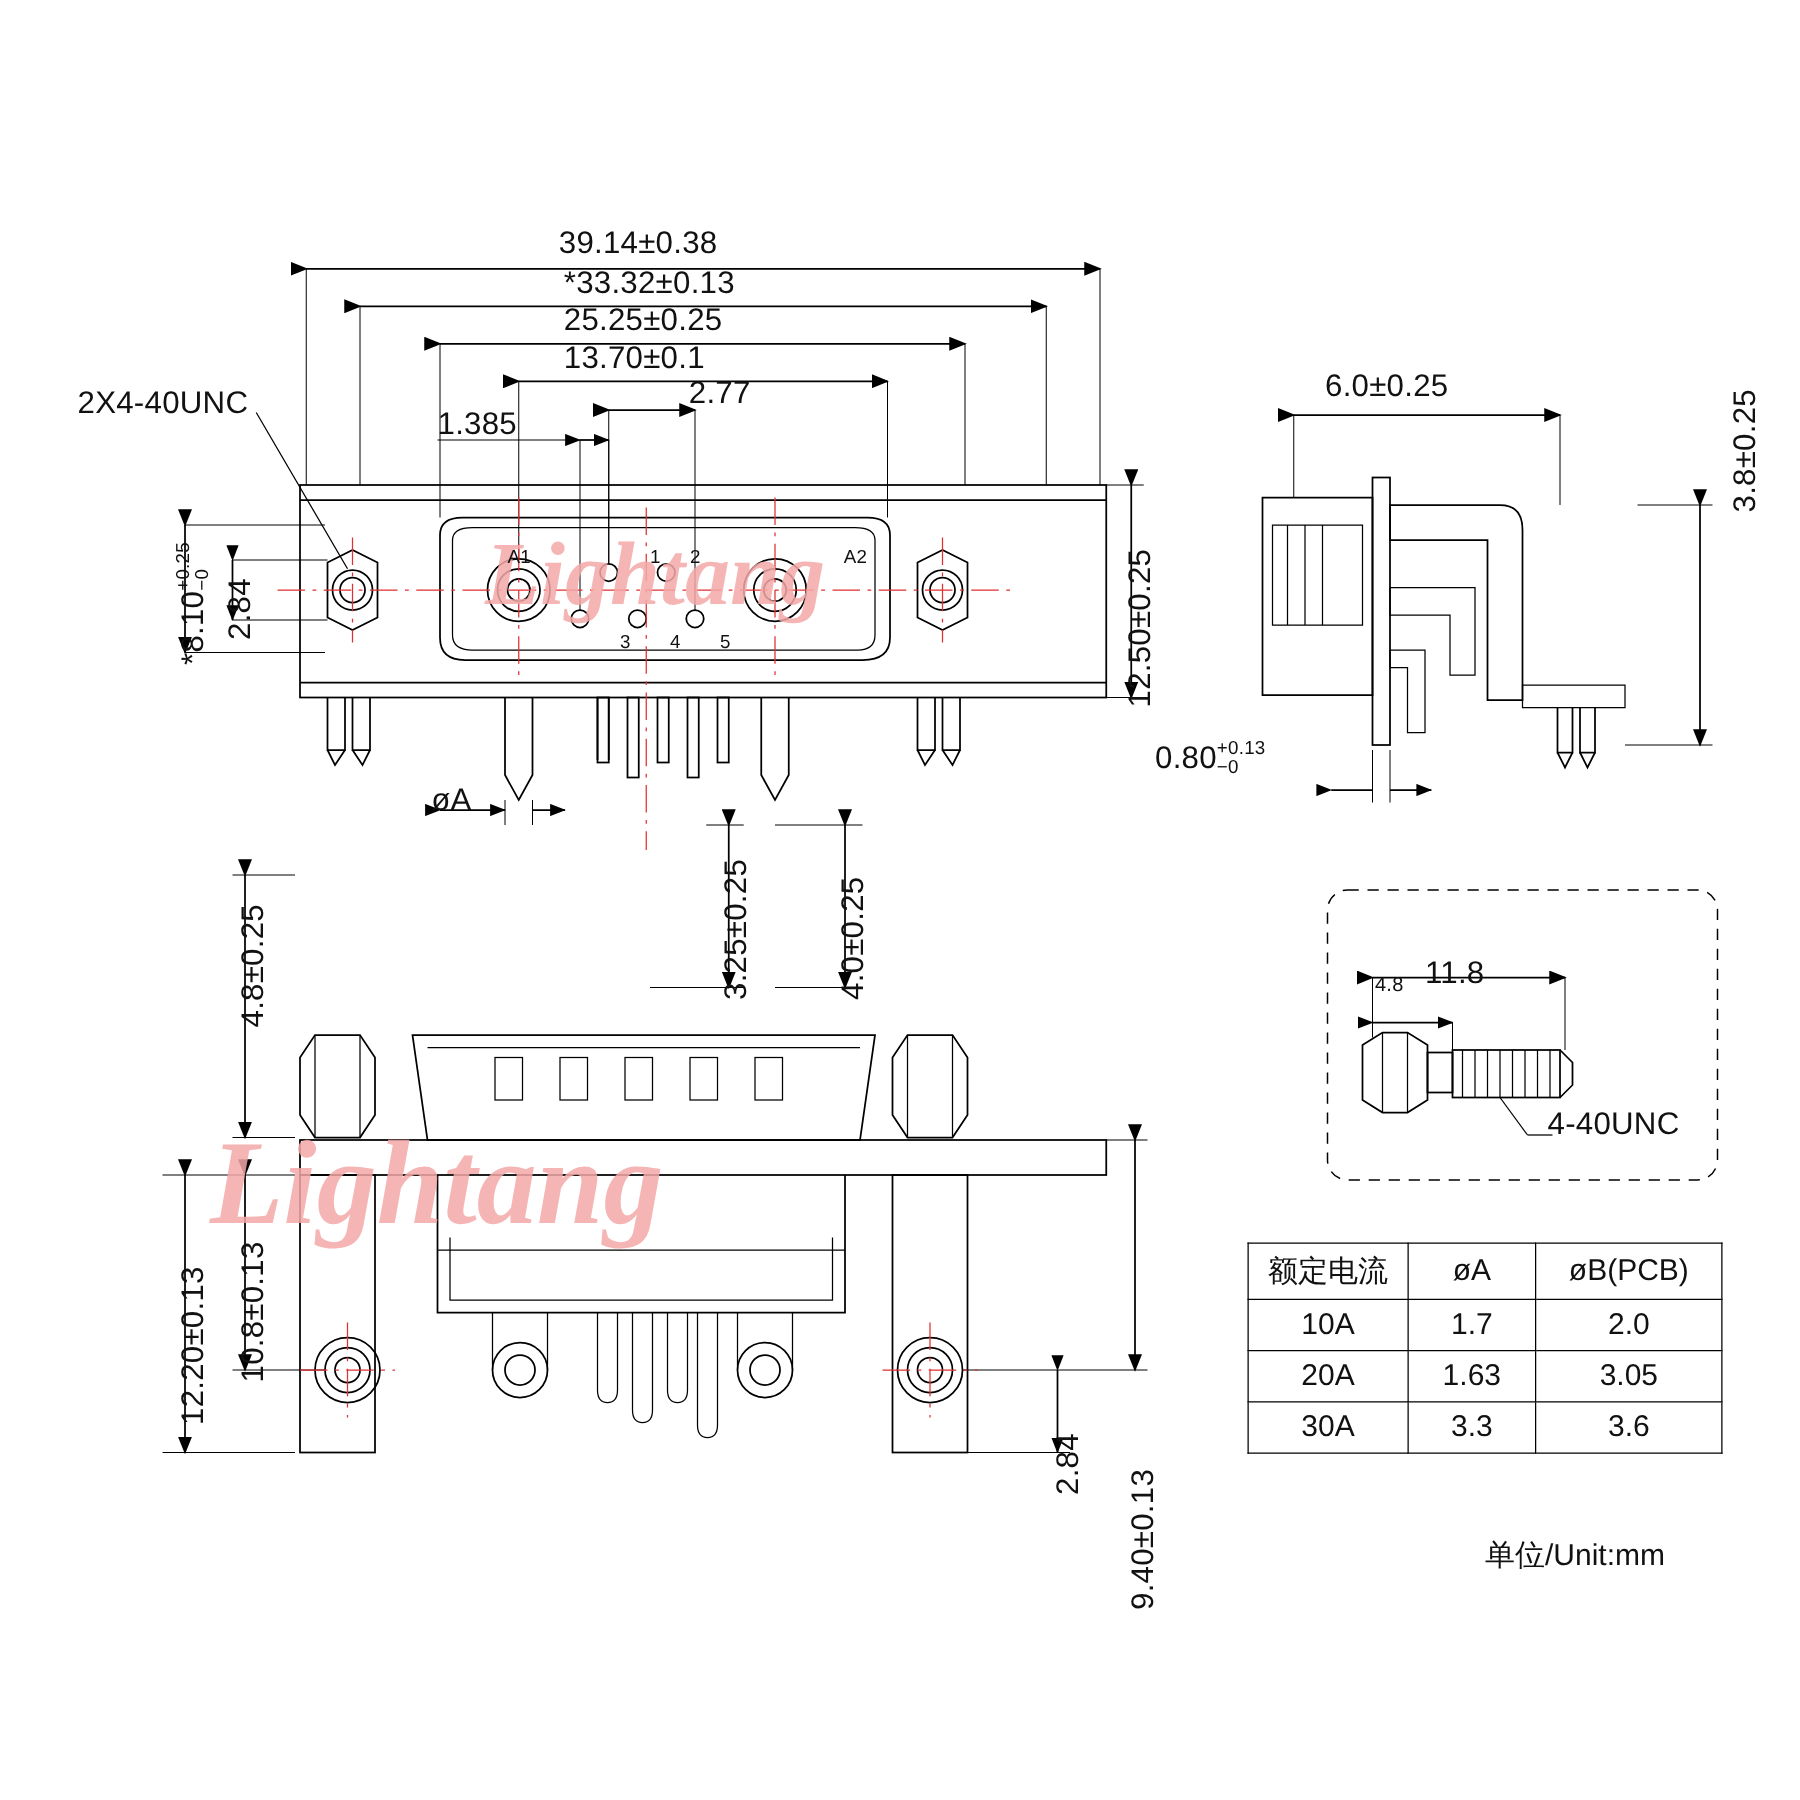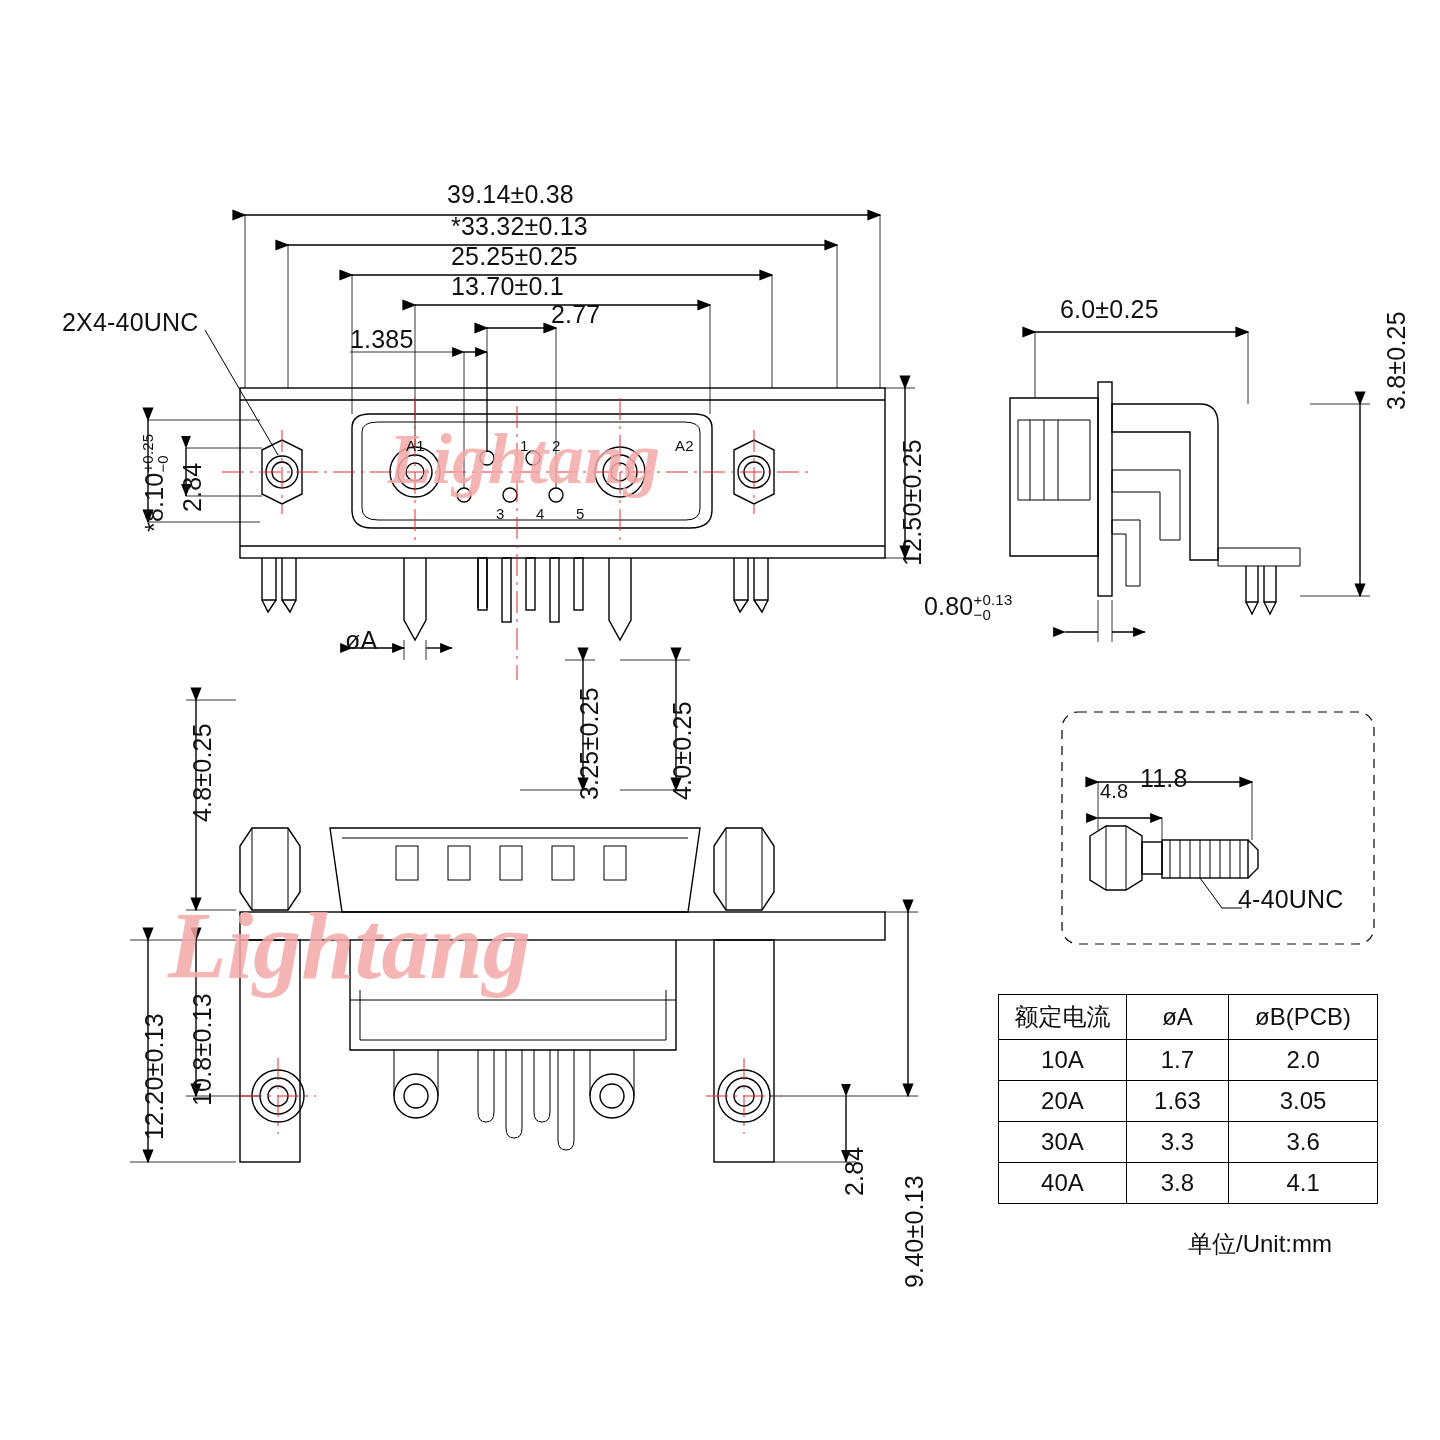--- a/index.html
+++ b/index.html
@@ -1,20 +1,20 @@
 <!DOCTYPE html>
 <html><head>
 <meta charset="utf-8">
 <style>
   html,body{margin:0;padding:0;background:#ffffff;}
   body{width:1440px;height:1440px;position:relative;overflow:hidden;
        font-family:"Liberation Sans", sans-serif; color:#111;}
   .stage{position:absolute;left:0;top:0;width:1440px;height:1440px;}
   .lbl{position:absolute;white-space:nowrap;font-size:25px;color:#111;letter-spacing:0.2px;}
-  .lbl.sm{font-size:20px;}
+  .lbl.sm{font-size:16px;}
   .lbl.xs{font-size:15px;margin-left:38px;}
   .rot{transform-origin:0 0;transform:rotate(-90deg);}
   .frac{display:inline-block;vertical-align:middle;font-size:15px;line-height:1.02;text-align:left;
         position:relative;top:-1px;}
   svg{position:absolute;left:0;top:0;}
   .wm{position:absolute;color:#f4a9a9;font-weight:bold;font-style:italic;
       font-family:Liberation Serif, serif; opacity:.85; pointer-events:none;}
   table.spec{position:absolute;border-collapse:collapse;}
   table.spec td{border:1px solid #000;font-size:24px;text-align:center;padding:6px 0;}
   .unit{position:absolute;font-size:24px;}
@@ -326,22 +326,17 @@
     <tr>
       <td>20A</td>
       <td>1.63</td>
       <td>3.05</td>
     </tr>
     <tr>
       <td>30A</td>
       <td>3.3</td>
       <td>3.6</td>
     </tr>
-    <tr>
-      <td>40A</td>
-      <td>3.8</td>
-      <td>4.1</td>
-    </tr>
   </tbody>
 </table>
 <div class="unit" style="left:1188px;top:1228px;">单位/Unit:mm</div>
 
 </div>
 
 </body></html>

